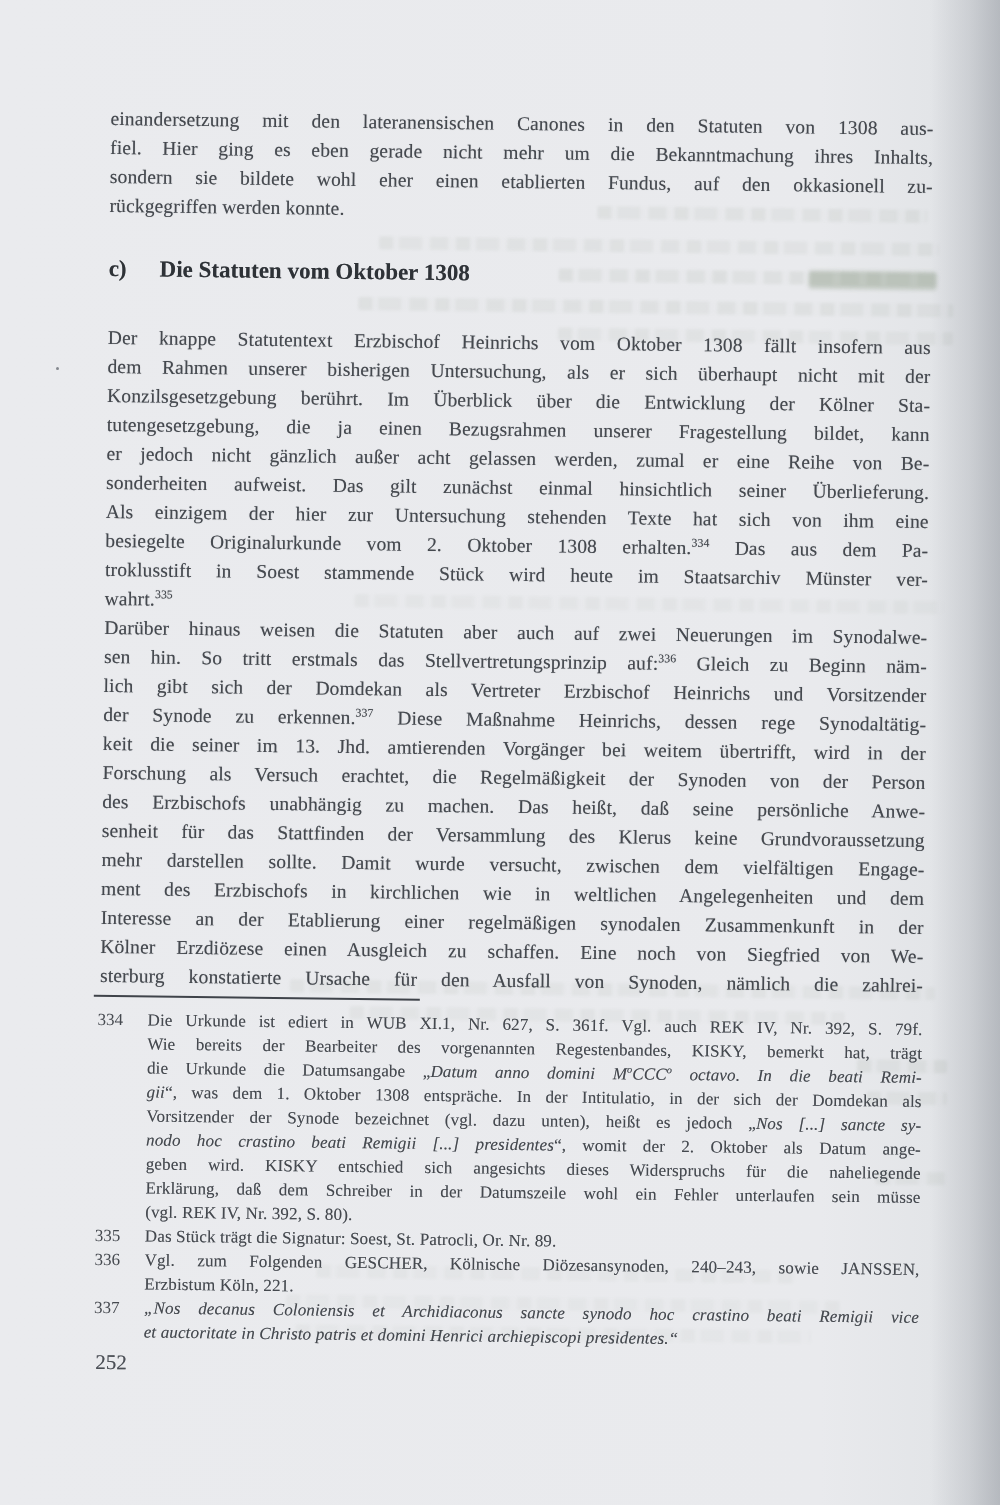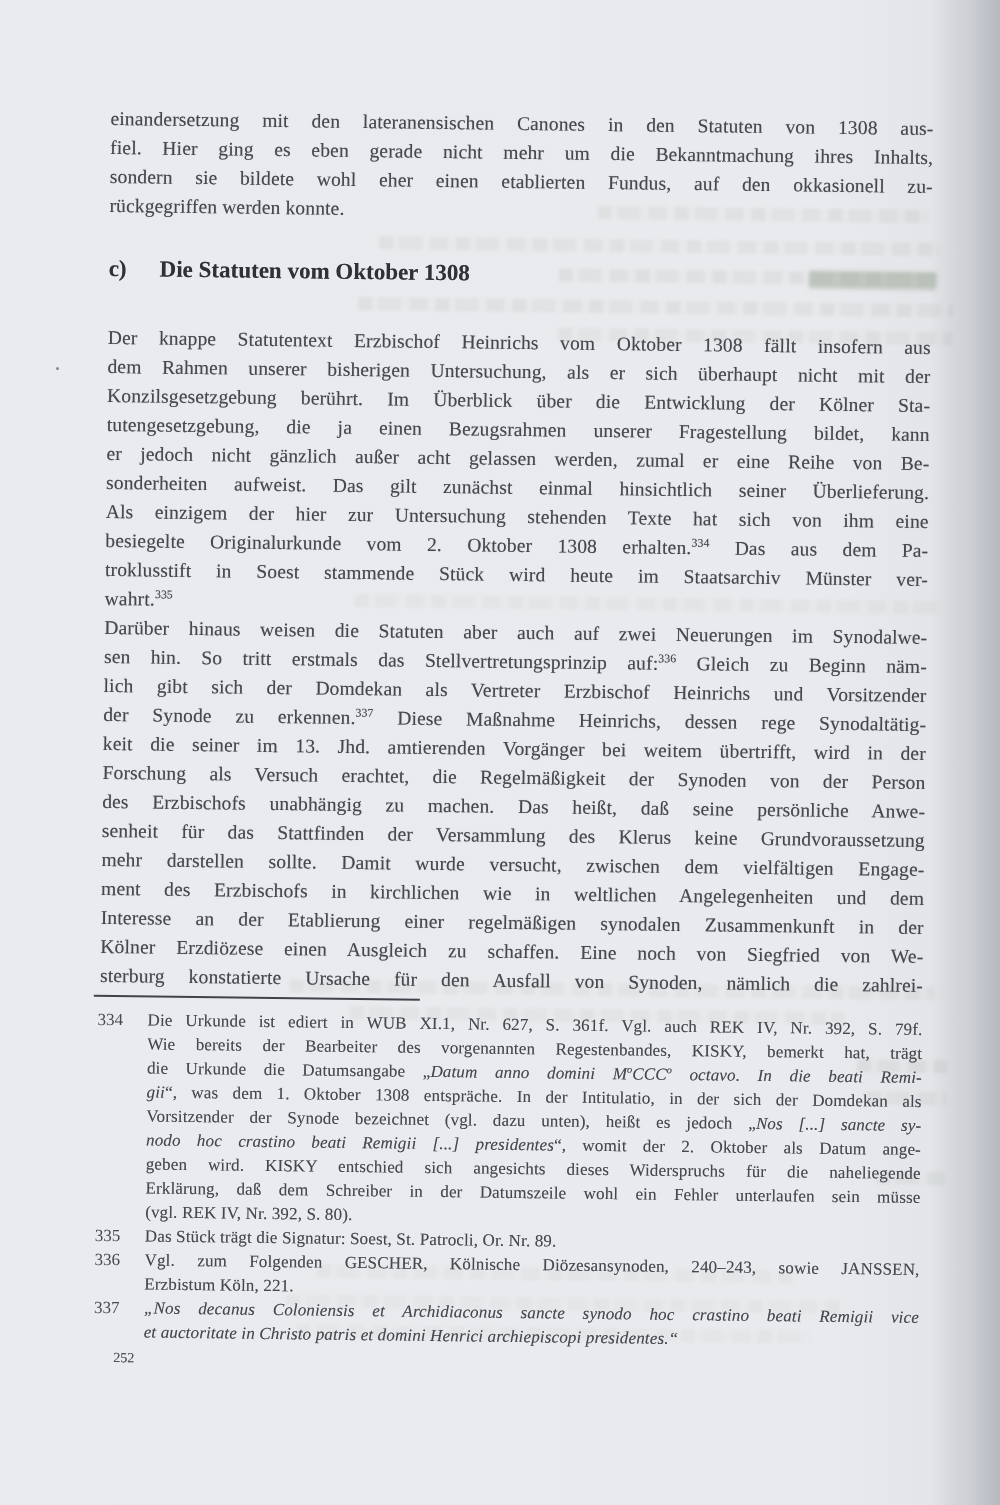--- a/index.html
+++ b/index.html
@@ -36,22 +36,22 @@
            text-shadow:0 0 0.6px rgba(46,50,55,0.5);}
   .heading .h-label{width:51px;flex:none;}
 
   .fnsep{position:absolute;left:-6px;top:995px;width:326px;height:2px;background:#3f434a;}
 
   .footnotes{position:absolute;left:0;top:1008px;width:823px;font-size:17px;line-height:24px;}
   .footnote{position:relative;padding-left:48px;}
   .fn-num{position:absolute;left:-2px;top:0;}
   .footnotes .line{height:24px;line-height:24px;text-shadow:0 0 0.6px rgba(69,73,80,0.45);}
 
-  .page-number{position:absolute;left:0;top:1350px;font-size:14px;color:#4b4f56;
-               text-shadow:0 0 0.6px rgba(75,79,86,0.5);margin-left:18px;}
+  .page-number{position:absolute;left:0;top:1350px;font-size:21px;color:#4b4f56;
+               text-shadow:0 0 0.6px rgba(75,79,86,0.5);}
 
   
   .ghost{
     position:absolute;height:13px;border-radius:2px;
     filter:blur(1.7px);
     background:repeating-linear-gradient(90deg,
       rgba(141,151,136,0.30) 0 14px, rgba(141,151,136,0.05) 14px 20px,
       rgba(141,151,136,0.24) 20px 43px, rgba(141,151,136,0.04) 43px 51px,
       rgba(141,151,136,0.27) 51px 69px, rgba(141,151,136,0.06) 69px 77px);
   }

